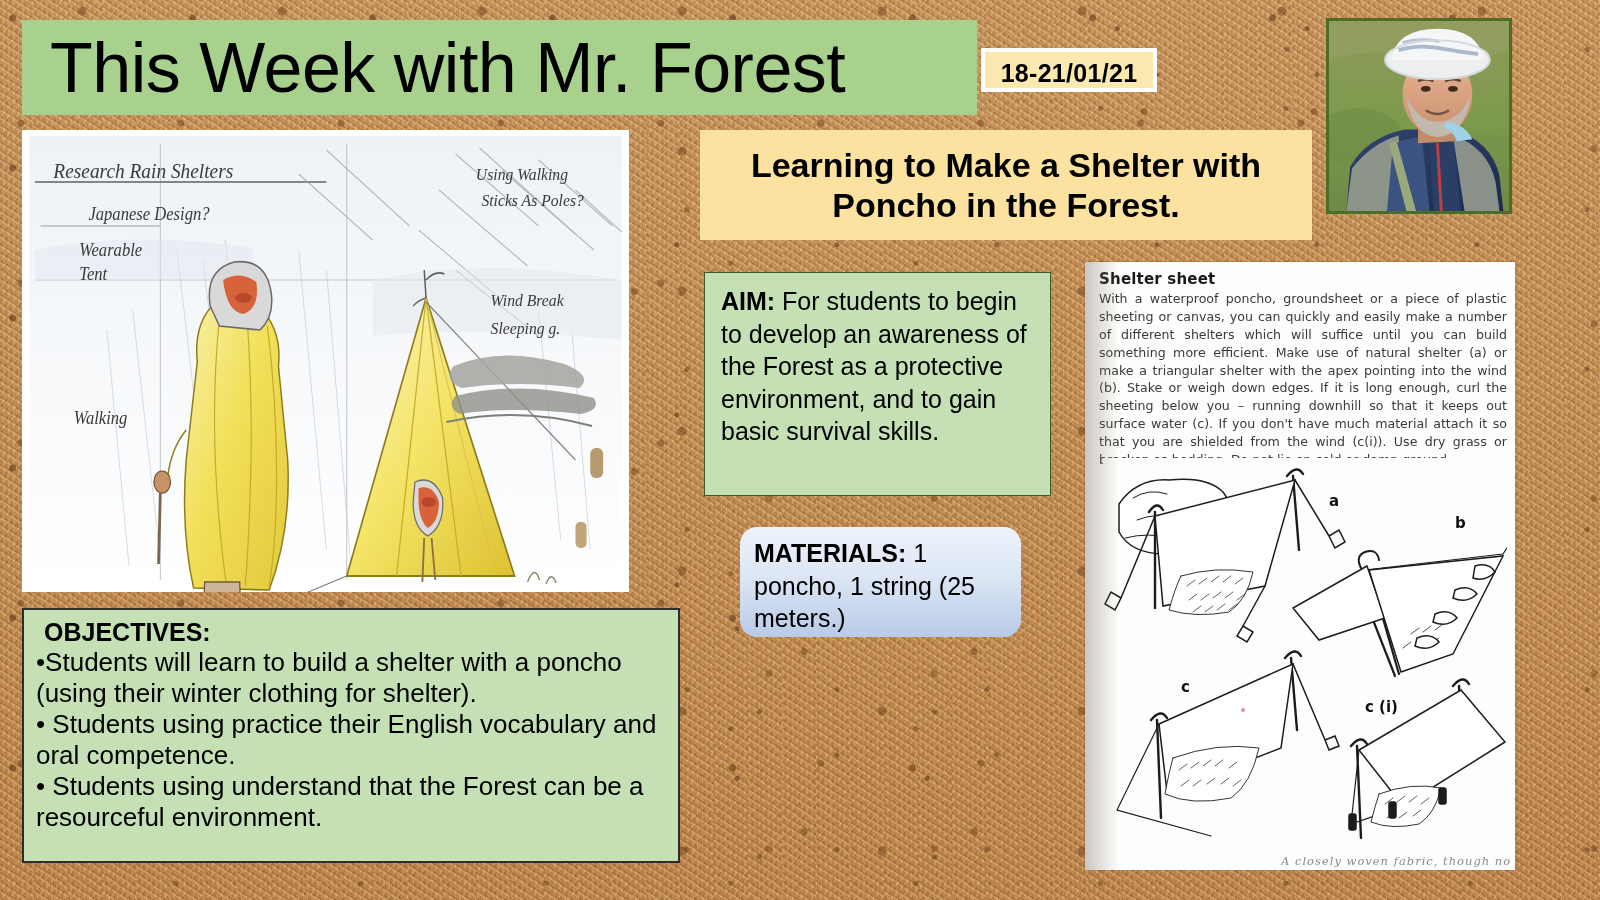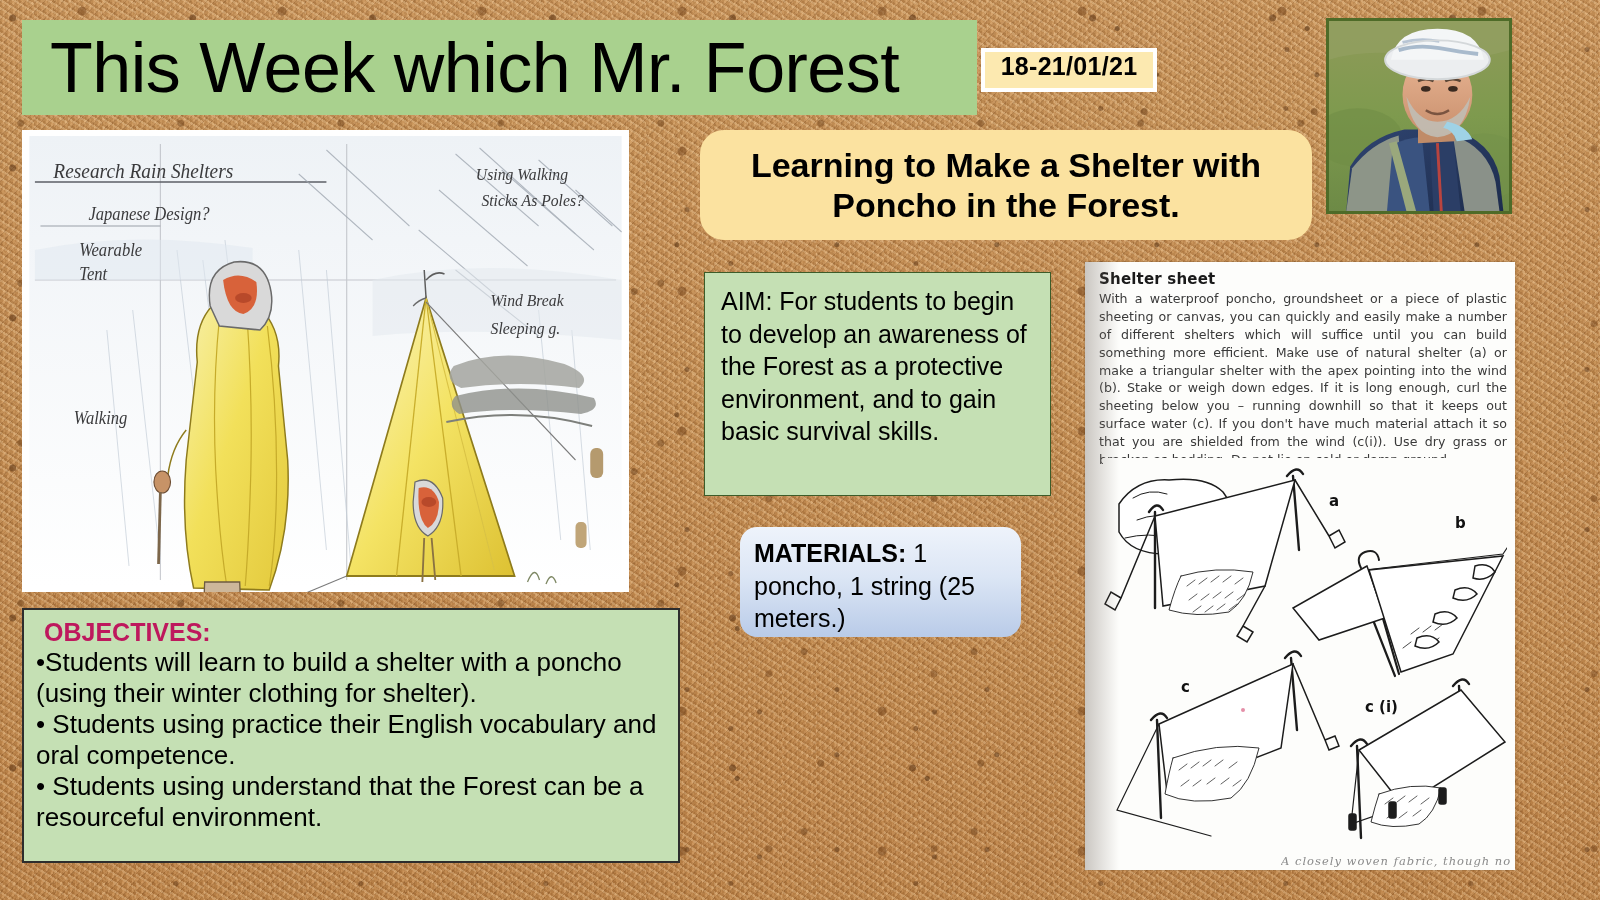--- a/index.html
+++ b/index.html
@@ -45,78 +45,77 @@
   }
   #title-text{
     font-size:70px;line-height:1;color:#000;
     padding-left:28px;letter-spacing:-0.5px;
     font-weight:400;white-space:nowrap;
   }
   
   #date-badge{
     left:981px;top:48px;width:176px;height:44px;
     background:#fce9b0;border:4px solid #ffffff;
-    display:flex;align-items:flex-start;justify-content:center;
+    display:flex;align-items:flex-end;justify-content:center;
   }
   #date-text{font-size:25px;font-weight:bold;color:#000;letter-spacing:.3px;}
 
   
   #photo-frame{
     left:1326px;top:18px;width:186px;height:196px;
     border:3px solid #4e6b28;box-sizing:border-box;
     overflow:hidden;background:#7b8f4e;
   }
   #photo-frame svg{display:block;width:100%;height:100%;}
 
   
   #lesson-heading{
     left:700px;top:130px;width:612px;height:110px;
     background:#fbe2a0;
     display:flex;align-items:center;justify-content:center;
     text-align:center;
-    border-radius:24px;
   }
   #lesson-heading-text{
     font-size:34px;font-weight:bold;color:#000;line-height:1.18;
     padding:0 14px;
   }
 
   
   #sketch-card{
     left:22px;top:130px;width:607px;height:462px;
     background:#86efac;overflow:hidden;
   }
   #sketch-card svg{display:block;width:100%;height:100%;}
 
   
   #aim-box{
     left:704px;top:272px;width:347px;height:224px;
     background:#c5e0b4;border:1px solid #3d5c2a;
     padding:12px 14px 0 16px;
   }
   #aim-box .body{font-size:25px;line-height:1.30;color:#000;}
-  #aim-box .lead{font-weight:normal;}
+  #aim-box .lead{font-weight:bold;}
 
   
   #materials-box{
     left:740px;top:527px;width:281px;height:110px;
     background:linear-gradient(180deg,#eef3fb 0%,#dce6f5 45%,#b9cbe8 100%);
     padding:10px 12px 0 14px;
     border-radius:17px;
   }
   #materials-box .body{font-size:25px;line-height:1.30;color:#000;}
   #materials-box .lead{font-weight:bold;}
 
   
   #objectives-box{
     left:22px;top:608px;width:658px;height:255px;
     background:#c5e0b4;border:2px solid #2d2d2d;
     padding:8px 12px 0 12px;
   }
-  #objectives-box .heading{font-size:25px;font-weight:bold;color:#be185d;padding-left:8px;}
+  #objectives-box .heading{font-size:25px;font-weight:bold;color:#000000;padding-left:8px;}
   #objectives-box .line{font-size:26px;line-height:1.19;color:#000;}
 
   
   #shelter-sheet{
     left:1085px;top:262px;width:430px;height:608px;
     background:#fdfdfb;overflow:hidden;
     box-shadow:0 0 0 1px rgba(0,0,0,.08);
   }
   #sheet-shade{
     position:absolute;left:0;top:0;width:34px;height:100%;
@@ -141,21 +140,21 @@
     font-family:"DejaVu Serif", serif;letter-spacing:1px;
     white-space:nowrap;overflow:hidden;
   }
 </style>
 </head>
 <body>
 
 <div id="cork"></div>
 
 <div class="panel" id="title-bar">
-  <div id="title-text">This Week which Mr. Forest</div>
+  <div id="title-text">This Week with Mr. Forest</div>
 </div>
 
 <div class="panel" id="date-badge">
   <span id="date-text">18-21/01/21</span>
 </div>
 
 <div class="panel" id="photo-frame">
   <svg viewBox="0 0 186 196" preserveAspectRatio="xMidYMid slice">
     <defs>
       <linearGradient id="grass" x1="0" y1="0" x2="0" y2="1">

